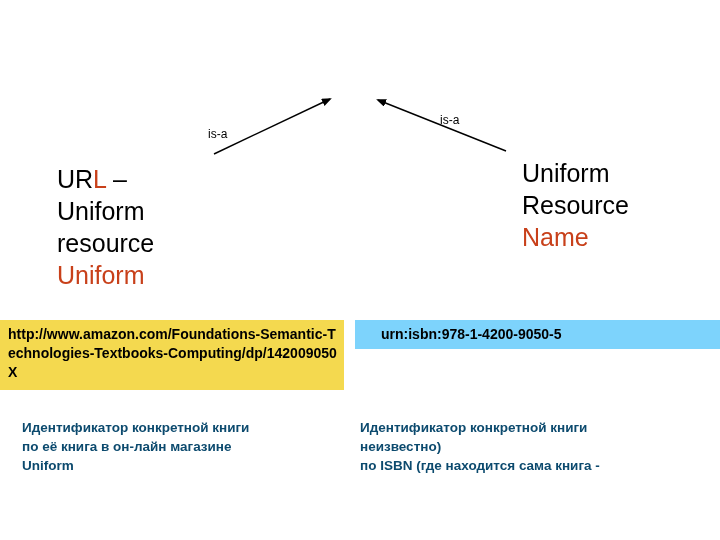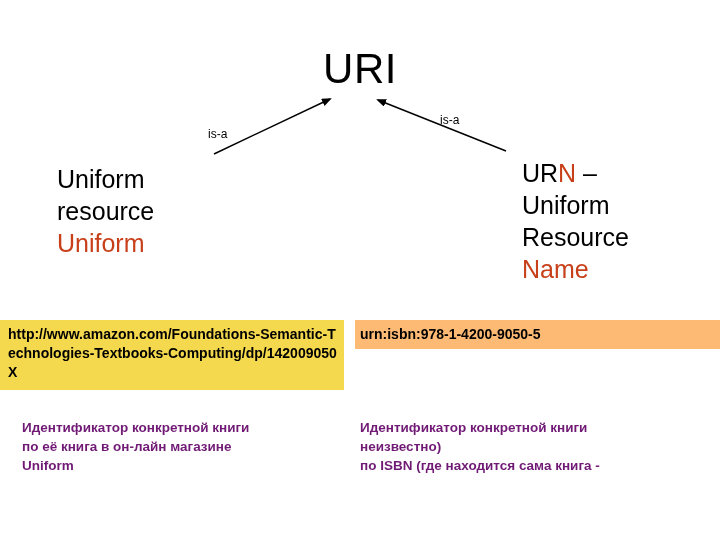--- a/index.html
+++ b/index.html
@@ -88,65 +88,64 @@
     height: 70px;
     background: #F4D94F;
     padding: 5px 6px 0 8px;
     word-break: break-all;
   }
   .example-box.urn {
     left: 355px;
     top: 320px;
     width: 365px;
     height: 29px;
-    background: #fdba74;
-    padding: 5px 6px 0 5px;
+    background: #7dd3fc;
+    padding: 5px 6px 0 26px;
     white-space: nowrap;
   }
 
   
   .caption {
     position: absolute;
     font-size: 13.5px;
     line-height: 19px;
     font-weight: bold;
-    color: #701a75;
+    color: #0c4a6e;
   }
   .caption.left  { left: 22px;  top: 418px; width: 320px; }
   .caption.right { left: 360px; top: 418px; width: 330px; }
   .caption .ln { display: block; white-space: nowrap; }
 </style>
 </head>
 <body>
 
 <div id="slide">
 
-  <div class="title">URI</div>
 
   <svg id="arrows" viewBox="0 0 720 540" width="720" height="540" xmlns="http://www.w3.org/2000/svg">
     <defs>
       <marker id="ahead" markerWidth="10" markerHeight="10" refX="8" refY="4" orient="auto" markerUnits="userSpaceOnUse">
         <path d="M0,0 L10,4 L0,8 z" fill="#000000"></path>
       </marker>
     </defs>
     <line x1="214" y1="154" x2="330" y2="99" stroke="#000000" stroke-width="1.4" marker-end="url(#ahead)"></line>
     <line x1="506" y1="151" x2="378" y2="100" stroke="#000000" stroke-width="1.4" marker-end="url(#ahead)"></line>
   </svg>
 
   <div class="edge-label left">is-a</div>
   <div class="edge-label right">is-a</div>
 
   <div class="branch left">
+    <span class="ln"><span>UR</span><span class="accent">L</span><span> –</span></span>
     <span class="ln">Uniform</span>
     <span class="ln">resource</span>
     <span class="ln accent">Uniform</span>
   </div>
 
   <div class="branch right">
-    <span class="ln"><span>UR</span><span class="accent">N</span><span> –</span></span>
     <span class="ln">Uniform</span>
     <span class="ln">Resource</span>
     <span class="ln accent">Name</span>
   </div>
 
   <div class="example-box url">http://www.amazon.com/Foundations-Semantic-Technologies-Textbooks-Computing/dp/142009050X</div>
   <div class="example-box urn">urn:isbn:978-1-4200-9050-5</div>
 
   <div class="caption left">
     <span class="ln">Идентификатор конкретной книги</span>

